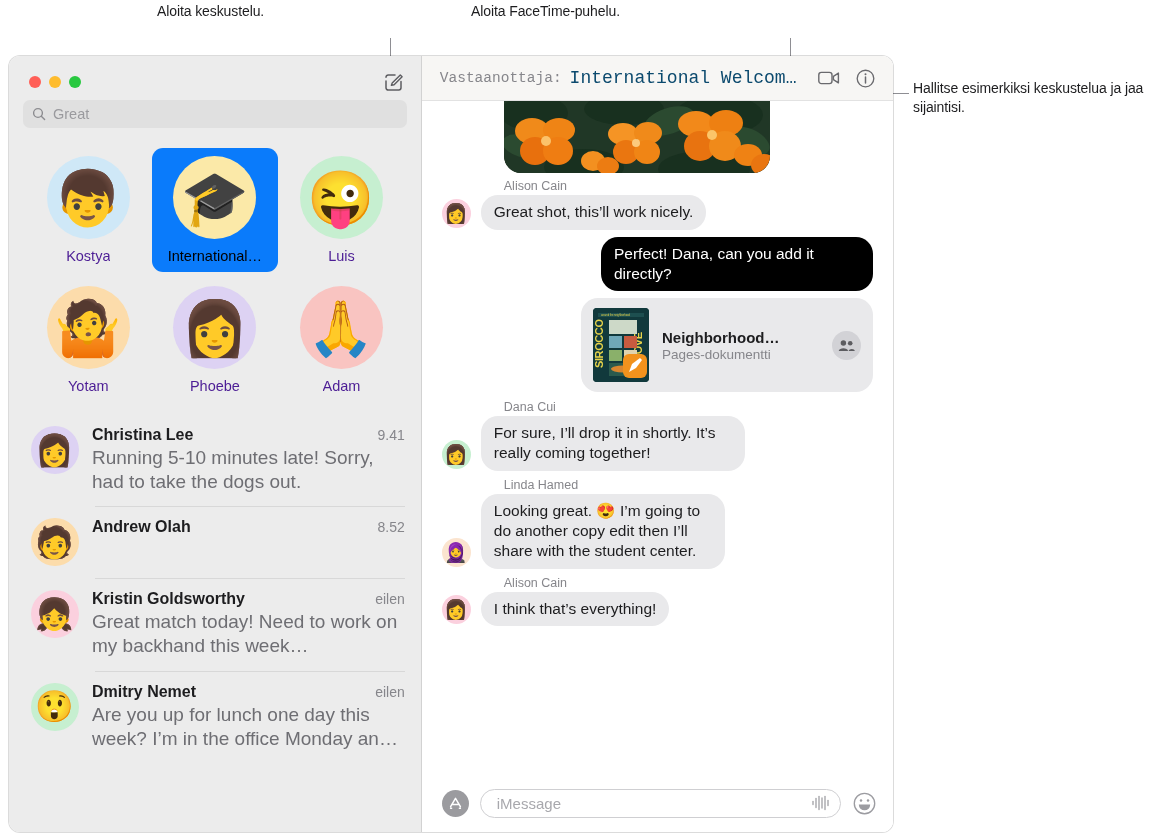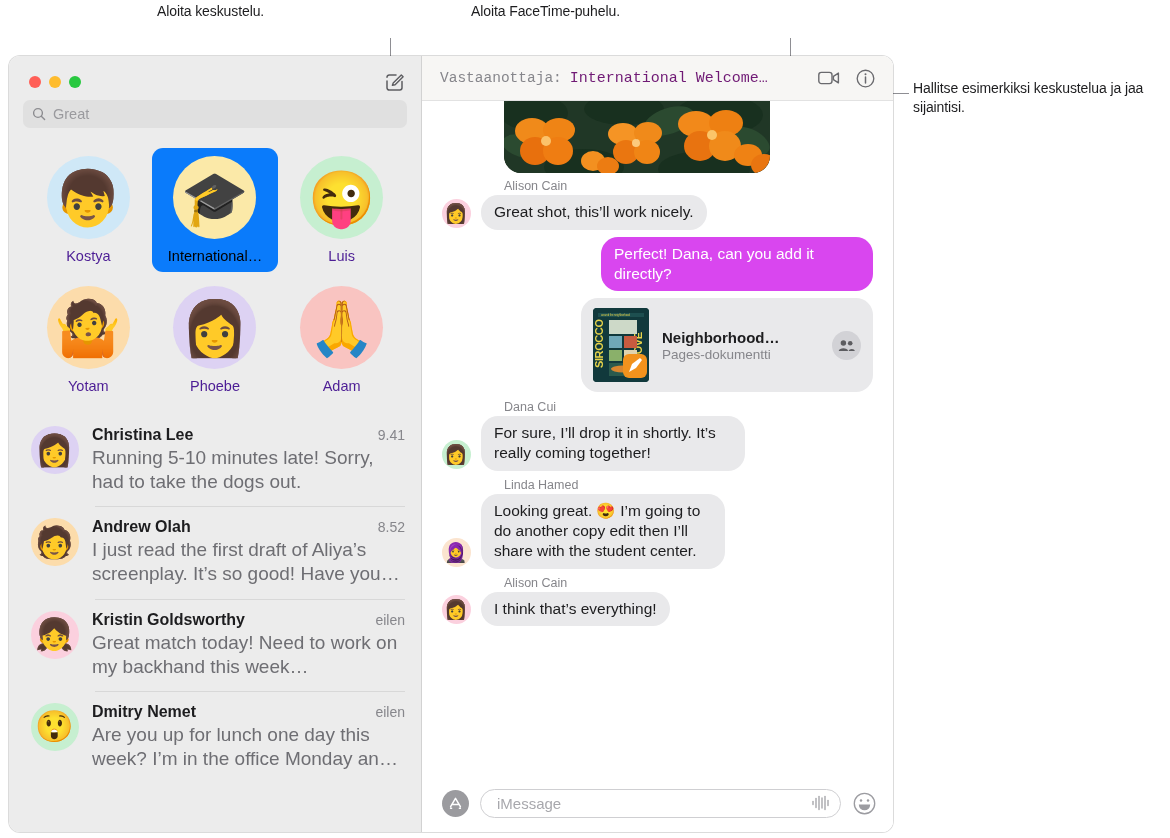--- a/index.html
+++ b/index.html
@@ -222,22 +222,22 @@
     padding: 0 14px 0 18px;
     gap: 8px;
     font-family: Liberation Mono, monospace;
   }
   #to-label {
     font-size: 14.5px;
     color: #86868b;
     flex: 0 0 auto;
   }
   #to-value {
-    font-size: 15px;
-    color: #701a75;
+    font-size: 18px;
+    color: #0c4a6e;
     flex: 1 1 auto;
     min-width: 0;
     white-space: nowrap;
     overflow: hidden;
     text-overflow: ellipsis;
     cursor: text;
   }
   .hdr-btn {
     width: 28px; height: 28px;
     display: flex; align-items: center; justify-content: center;
@@ -286,21 +286,21 @@
   .bubble {
     max-width: 246px;
     padding: 7px 13px 8px 13px;
     border-radius: 17px;
     font-size: 15.5px;
     line-height: 1.28;
     position: relative;
     cursor: default;
   }
   .bubble.in  { background: #e9e9eb; color: #1d1d1f; }
-  .bubble.out { background: #d946ef; color: #ffffff; }
+  .bubble.out { background: #000000; color: #ffffff; }
   .bubble.in::after {
     content: "";
     position: absolute;
     left: -5px; bottom: 0;
     width: 14px; height: 15px;
     background: #e9e9eb;
     border-bottom-right-radius: 14px;
     z-index: -1;
   }
   .bubble.out::after {
@@ -503,21 +503,20 @@
         </div>
         <div class="conv">
           <div class="conv-avatar" style="background:#fcdcab">
             <span>🧑</span>
           </div>
           <div class="conv-body">
             <div class="conv-top">
               <div class="conv-name">Andrew Olah</div>
               <div class="conv-time">8.52</div>
             </div>
-            <div class="conv-preview">I just read the first draft of Aliya’s screenplay. It’s so good! Have you…</div>
           </div>
         </div>
         <div class="conv">
           <div class="conv-avatar" style="background:#fbd0de">
             <span>👧</span>
           </div>
           <div class="conv-body">
             <div class="conv-top">
               <div class="conv-name">Kristin Goldsworthy</div>
               <div class="conv-time">eilen</div>

